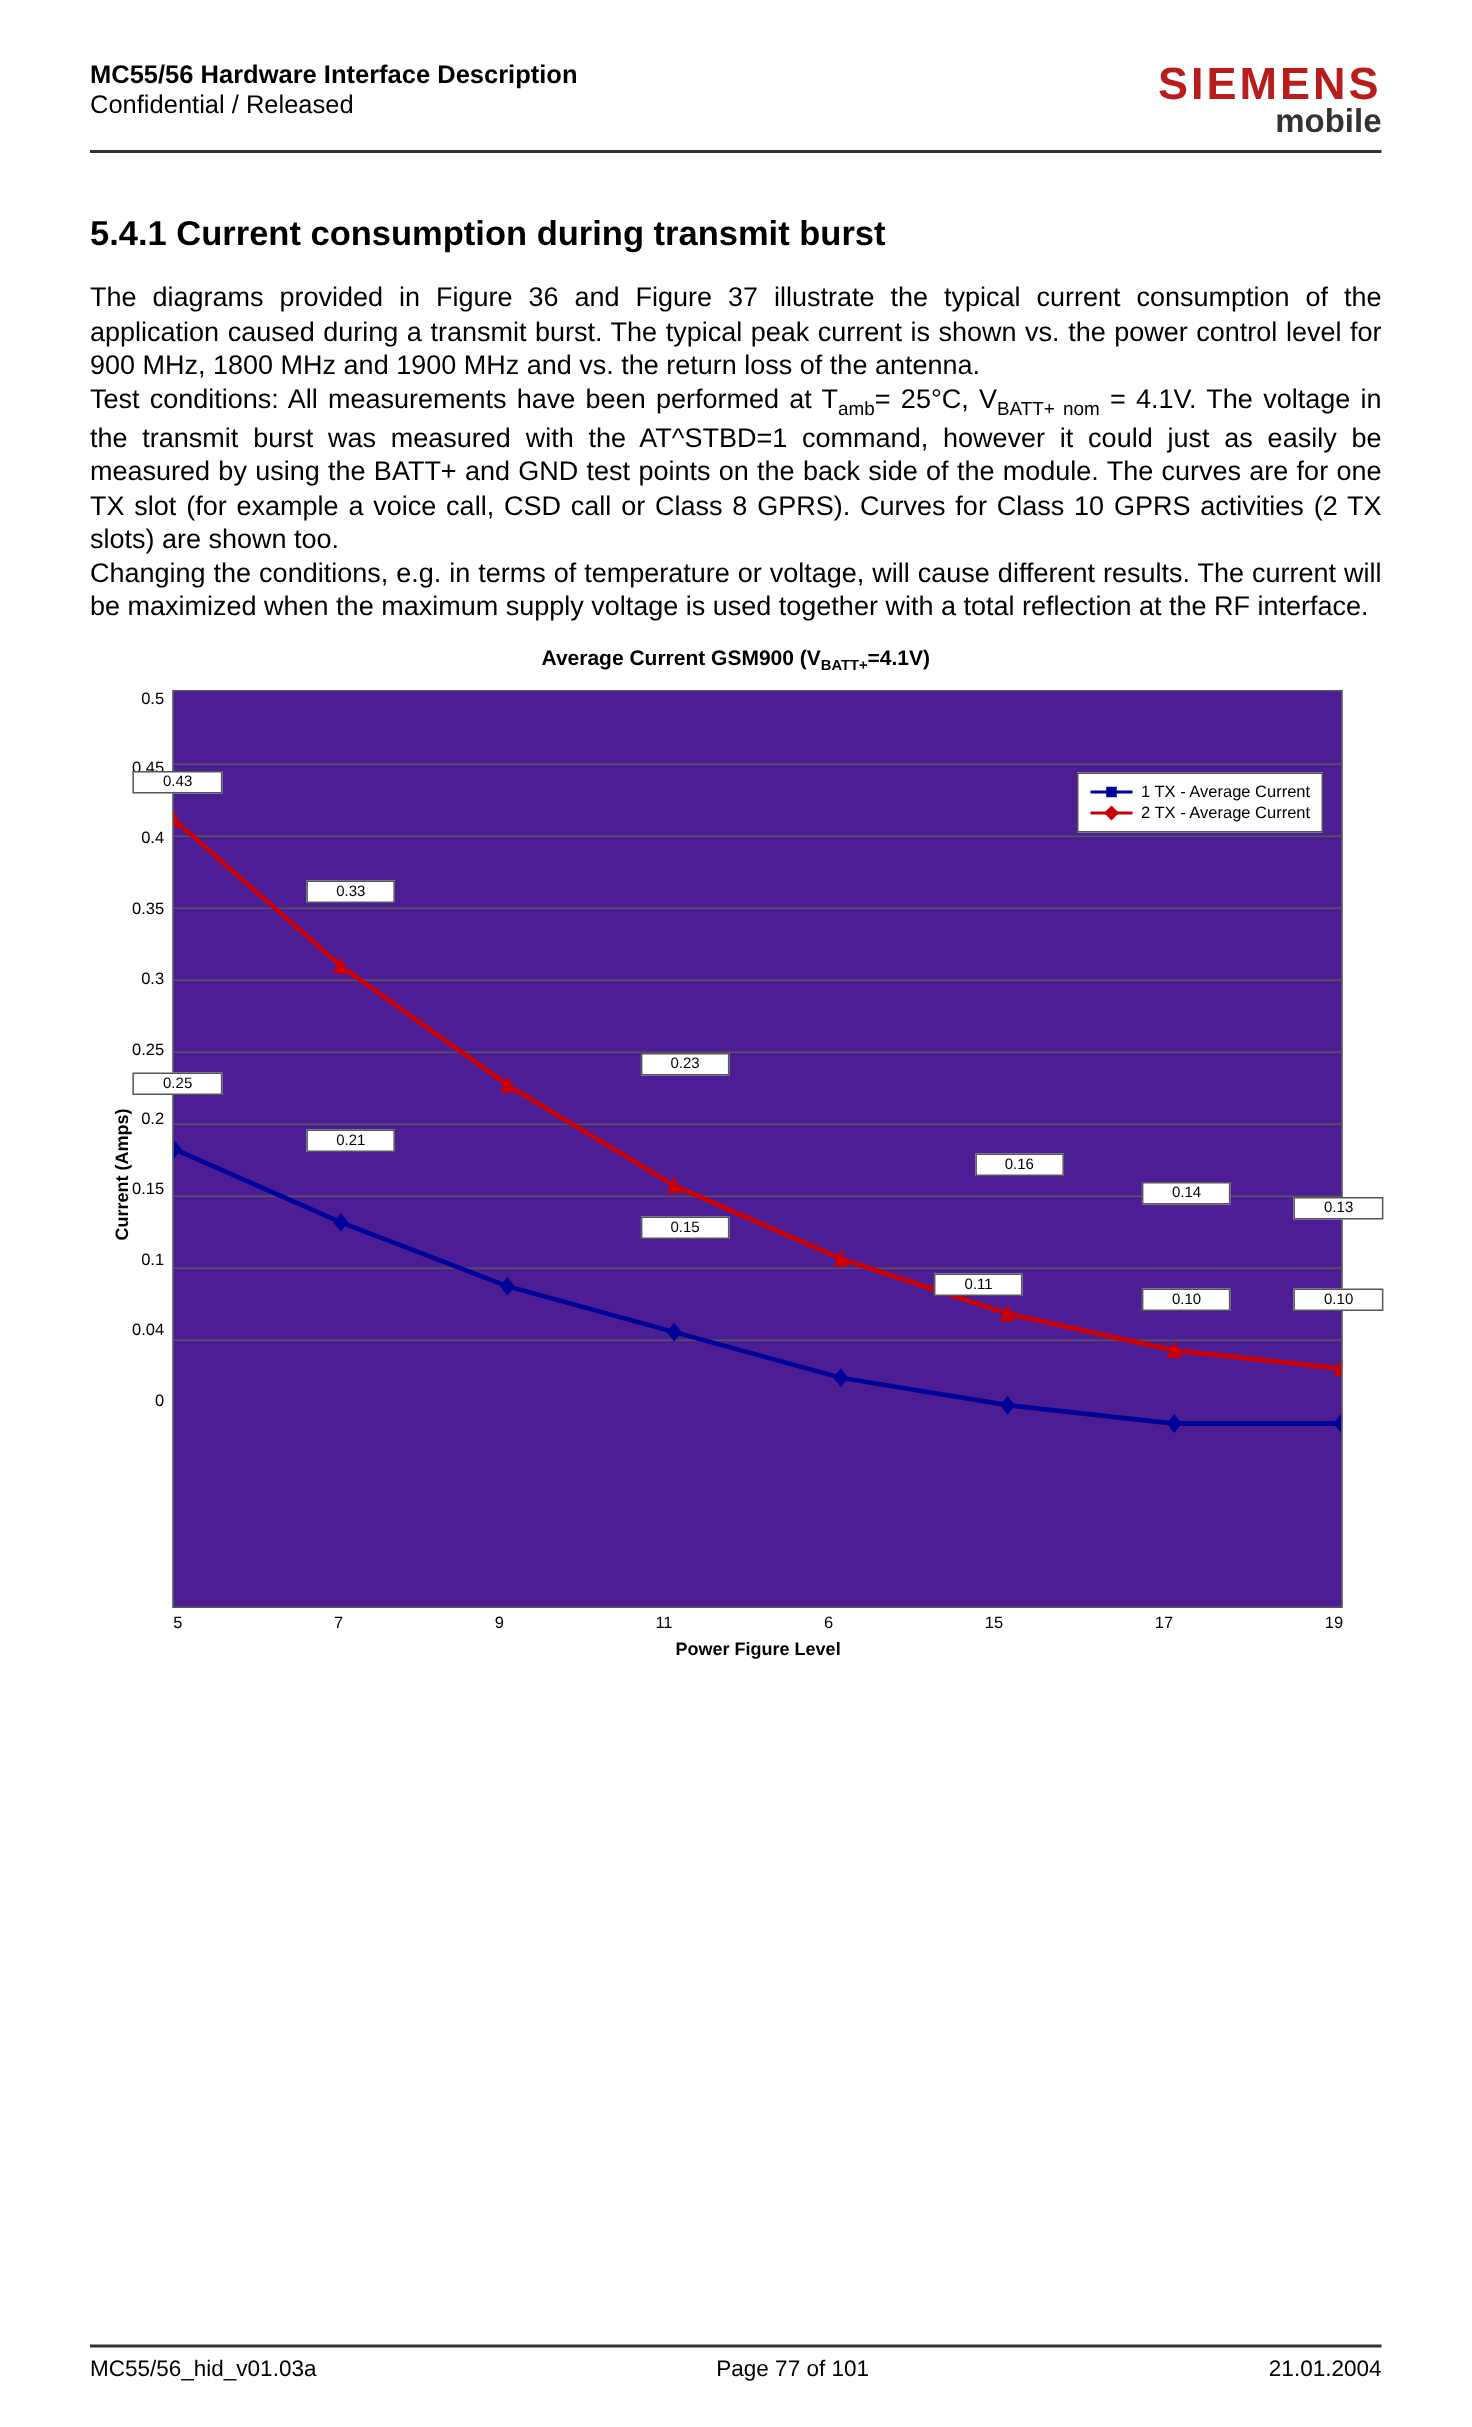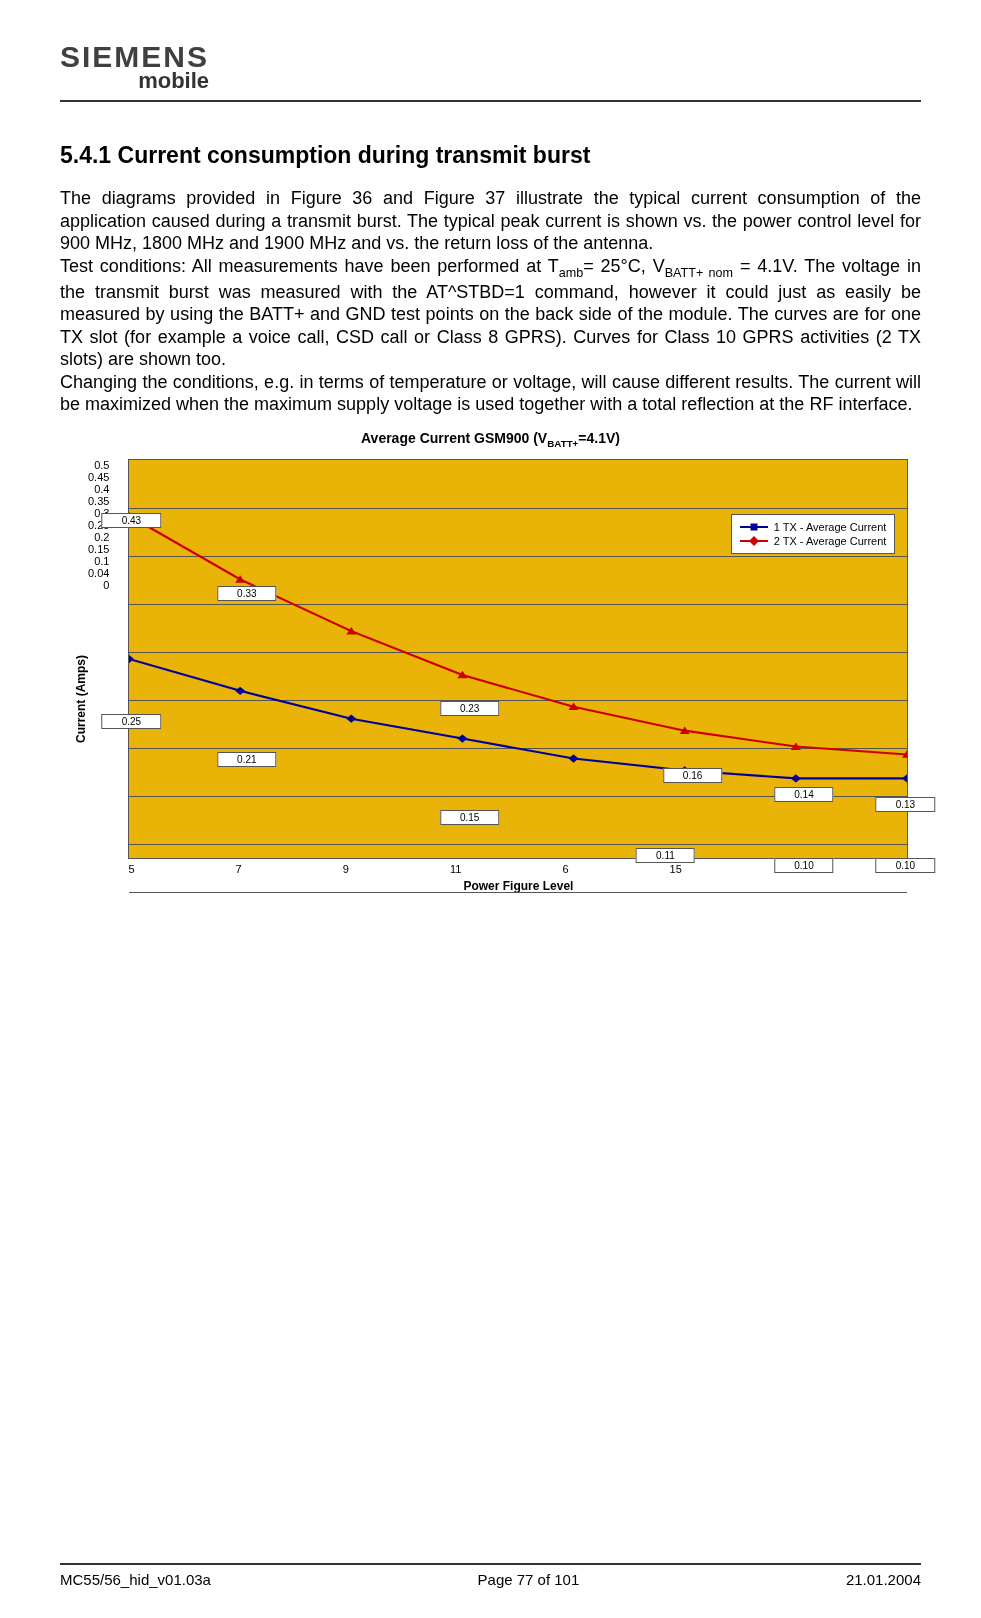--- a/index.html
+++ b/index.html
@@ -22,21 +22,21 @@
   border-bottom: 2px solid #333;
   padding-bottom: 6px;
   margin-bottom: 40px;
 }
 .header-left { font-size: 17px; }
 .header-left .title { font-weight: bold; }
 .header-left .conf { font-weight: normal; }
 .logo { text-align: right; }
 .logo .siemens {
   font-size: 30px; font-weight: bold; letter-spacing: 2px;
-  color: #404040;
+  color: #b91c1c;
 }
 .logo .mobile { font-size: 22px; color: #333; margin-top: -6px; }
 .logo .mobile .m { font-weight: bold; }
 
 h2.section {
   font-size: 23px;
   font-weight: bold;
   margin-bottom: 18px;
 }
 p.body {
@@ -64,31 +64,31 @@
   writing-mode: vertical-rl;
   transform: rotate(180deg);
   font-size: 12px;
   font-weight: bold;
   text-align: center;
   padding-right: 4px;
 }
 .yaxis {
   display: flex;
   flex-direction: column;
-  justify-content: flex-start;
+  justify-content: space-between;
   font-size: 11px;
   text-align: right;
-  padding-right: 19px;
+  padding-right: 6px;
   height: 480px;
 }
 .plot {
   position: relative;
   width: 780px;
-  height: 400px;
-  background: #eab308;
+  height: 612px;
+  background: #4c1d95;
   border: 1px solid #555;
 }
 .gridline {
   position: absolute;
   left: 0; right: 0;
   border-top: 1px solid #555;
 }
 .legend {
   position: absolute;
   right: 12px;
@@ -147,20 +147,24 @@
   display: flex;
   justify-content: space-between;
   font-size: 15px;
 }
 </style>
 </head>
 <body>
 
 <div class="page">
   <div class="header">
+    <div class="header-left">
+      <div class="title">MC55/56 Hardware Interface Description</div>
+      <div class="conf">Confidential / Released</div>
+    </div>
     <div class="logo">
       <div class="siemens">SIEMENS</div>
       <div class="mobile"><span class="m">mobile</span></div>
     </div>
   </div>
 
   <h2 class="section">
     <span>5.4.1</span> <span>Current consumption during transmit burst</span>
   </h2>
 

